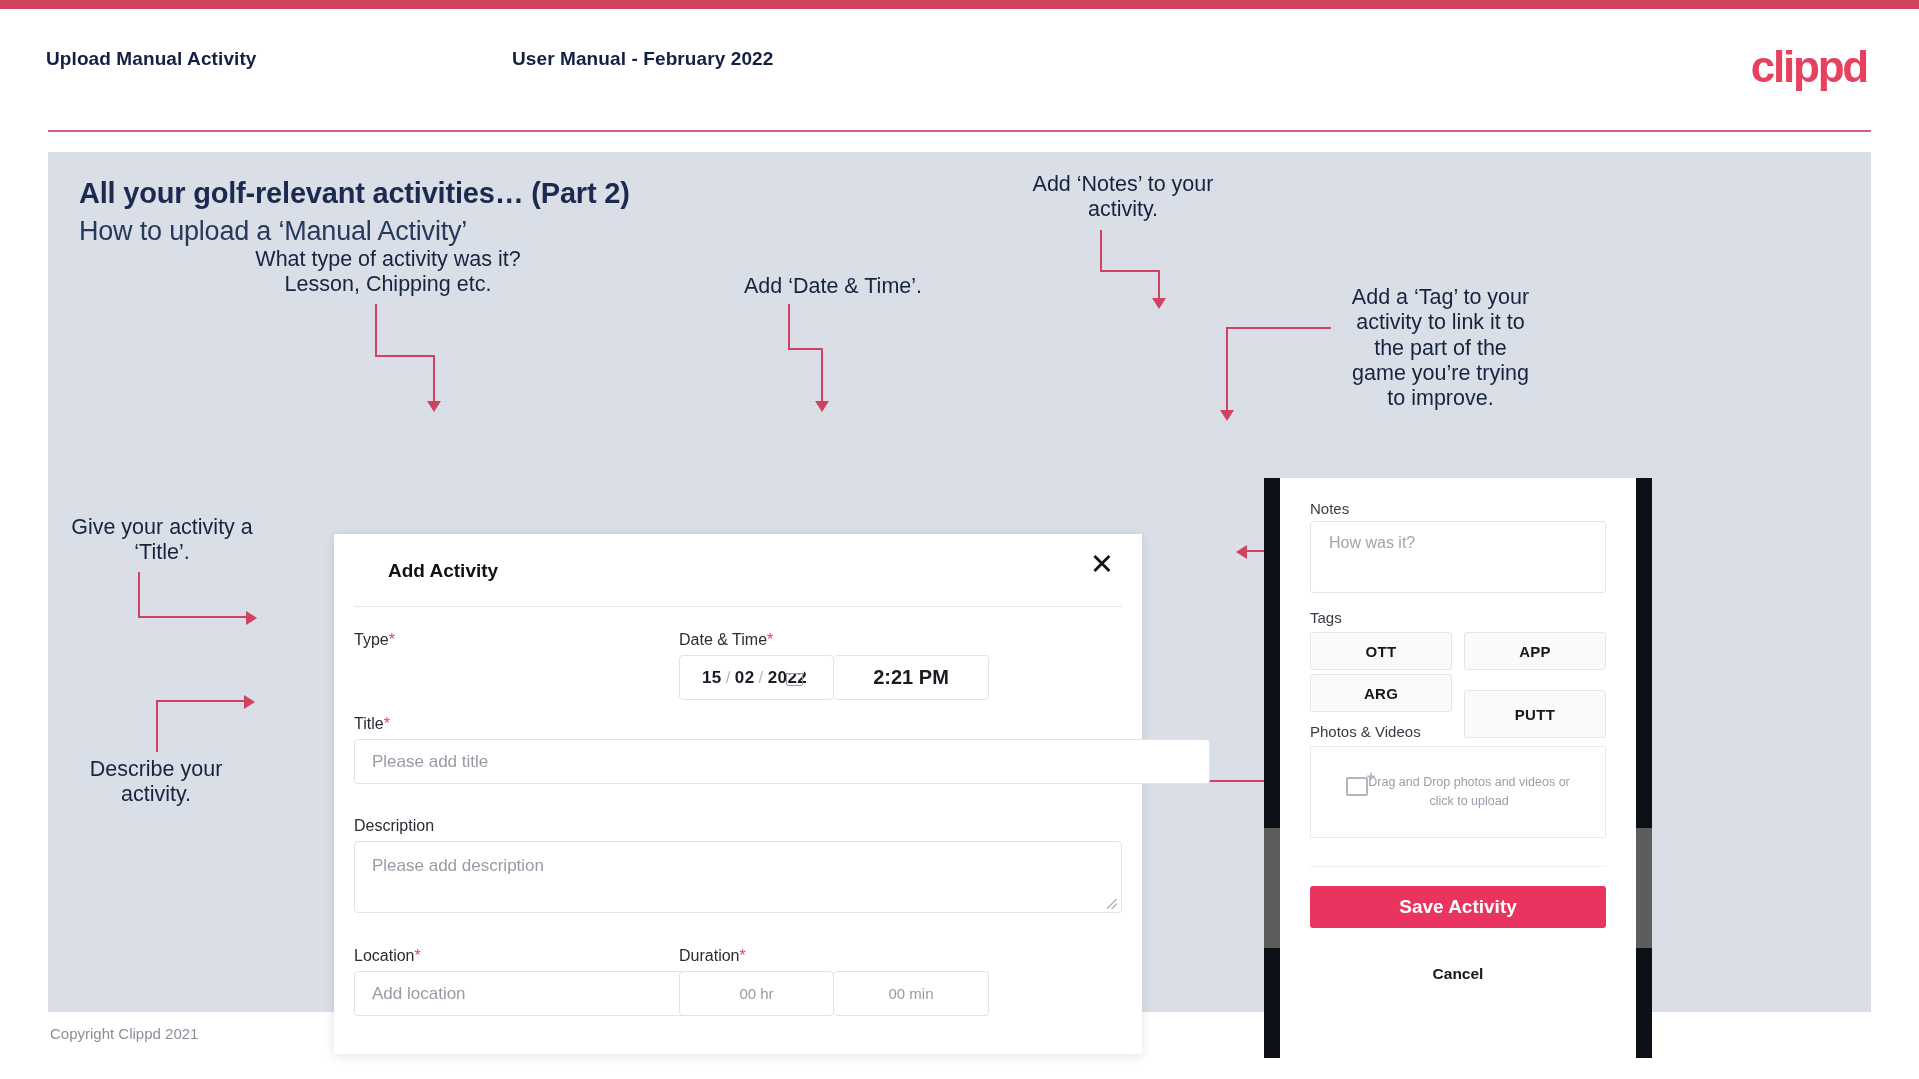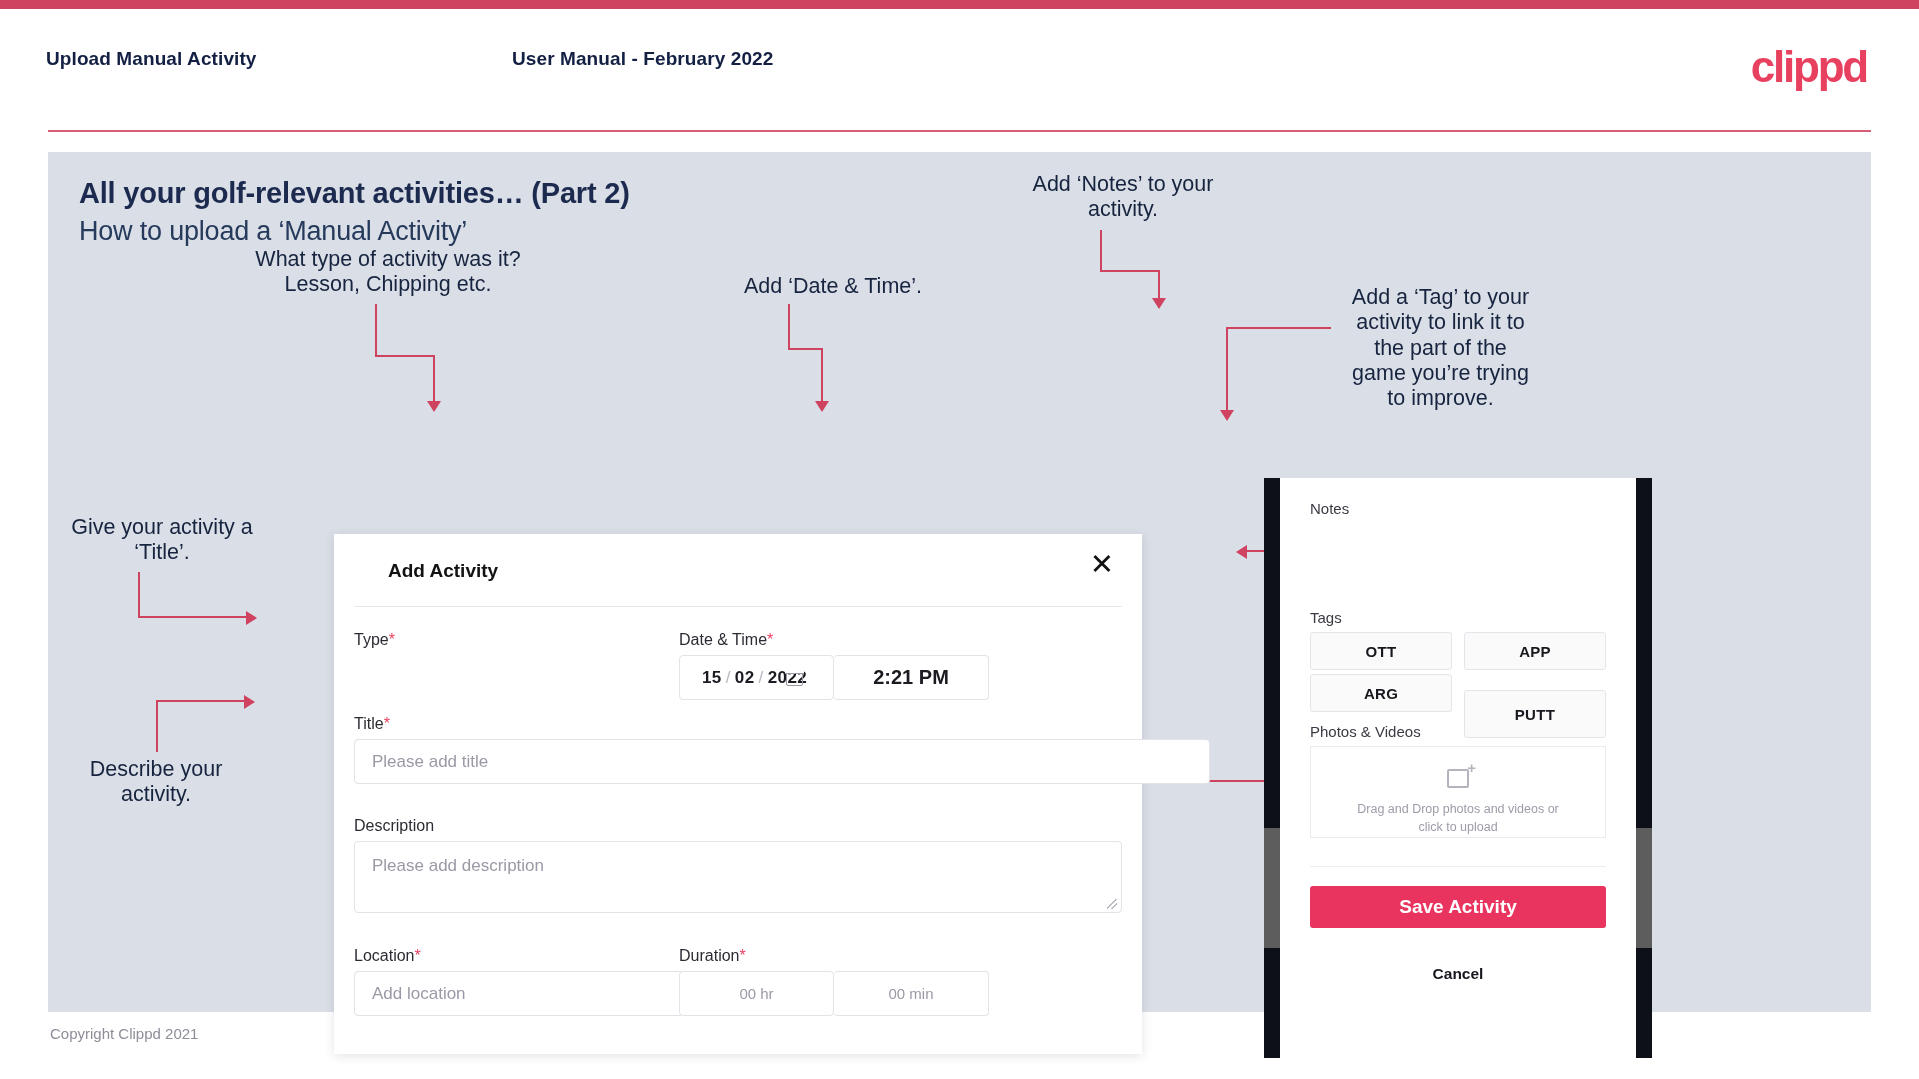--- a/index.html
+++ b/index.html
@@ -141,21 +141,21 @@
     position: absolute; border: 1px solid #e4e4ea; border-radius: 3px; background: #fff;
   }
   .p-ph { font-size: 16px; color: #a2a2ad; padding: 12px 0 0 18px; }
   .tag {
     position: absolute; border: 1px solid #e4e4ea; border-radius: 3px; background: #fafafb;
     display: flex; align-items: center; justify-content: center;
     font-size: 15px; font-weight: 700; color: #17171d; letter-spacing: .3px;
   }
   .drop {
     position: absolute; border: 1px solid #eaeaf0; background: #fff;
-    display: flex; flex-direction: column; align-items: center; justify-content: flex-end;
+    display: flex; align-items: center; justify-content: center;
   }
   .drop-ico {
     width: 22px; height: 19px; border: 2.5px solid #b4b4be; border-radius: 2px;
     position: relative; margin-bottom: 12px;
   }
   .drop-ico::after {
     content:"+"; position:absolute; right:-9px; top:-12px; font-size:15px; color:#b4b4be; font-weight:700;
   }
   .drop-txt { font-size: 12.5px; color: #9c9ca8; text-align: center; line-height: 1.5; }
   .p-rule { position: absolute; height: 1px; background: #ededf2; }
@@ -321,20 +321,23 @@
       <div class="bezel-l">
         <div class="gray" style="top:350px; height:120px;"></div>
       </div>
       <div class="bezel-r">
         <div class="gray" style="top:350px; height:120px;"></div>
       </div>
 
       <div class="screen">
 
         <div class="p-label" style="left:30px; top:22px;">Notes</div>
+        <div class="p-box" style="left:30px; top:43px; width:296px; height:72px;">
+          <div class="p-ph">How was it?</div>
+        </div>
 
         <div class="p-label" style="left:30px; top:131px;">Tags</div>
         <div class="tag" style="left:30px; top:154px; width:142px; height:38px;">OTT</div>
         <div class="tag" style="left:184px; top:154px; width:142px; height:38px;">APP</div>
         <div class="tag" style="left:30px; top:196px; width:142px; height:38px;">ARG</div>
         <div class="tag" style="left:184px; top:212px; width:142px; height:48px;">PUTT</div>
 
         <div class="p-label" style="left:30px; top:245px;">Photos &amp; Videos</div>
         <div class="drop" style="left:30px; top:268px; width:296px; height:92px;">
           <div class="drop-ico"></div>

